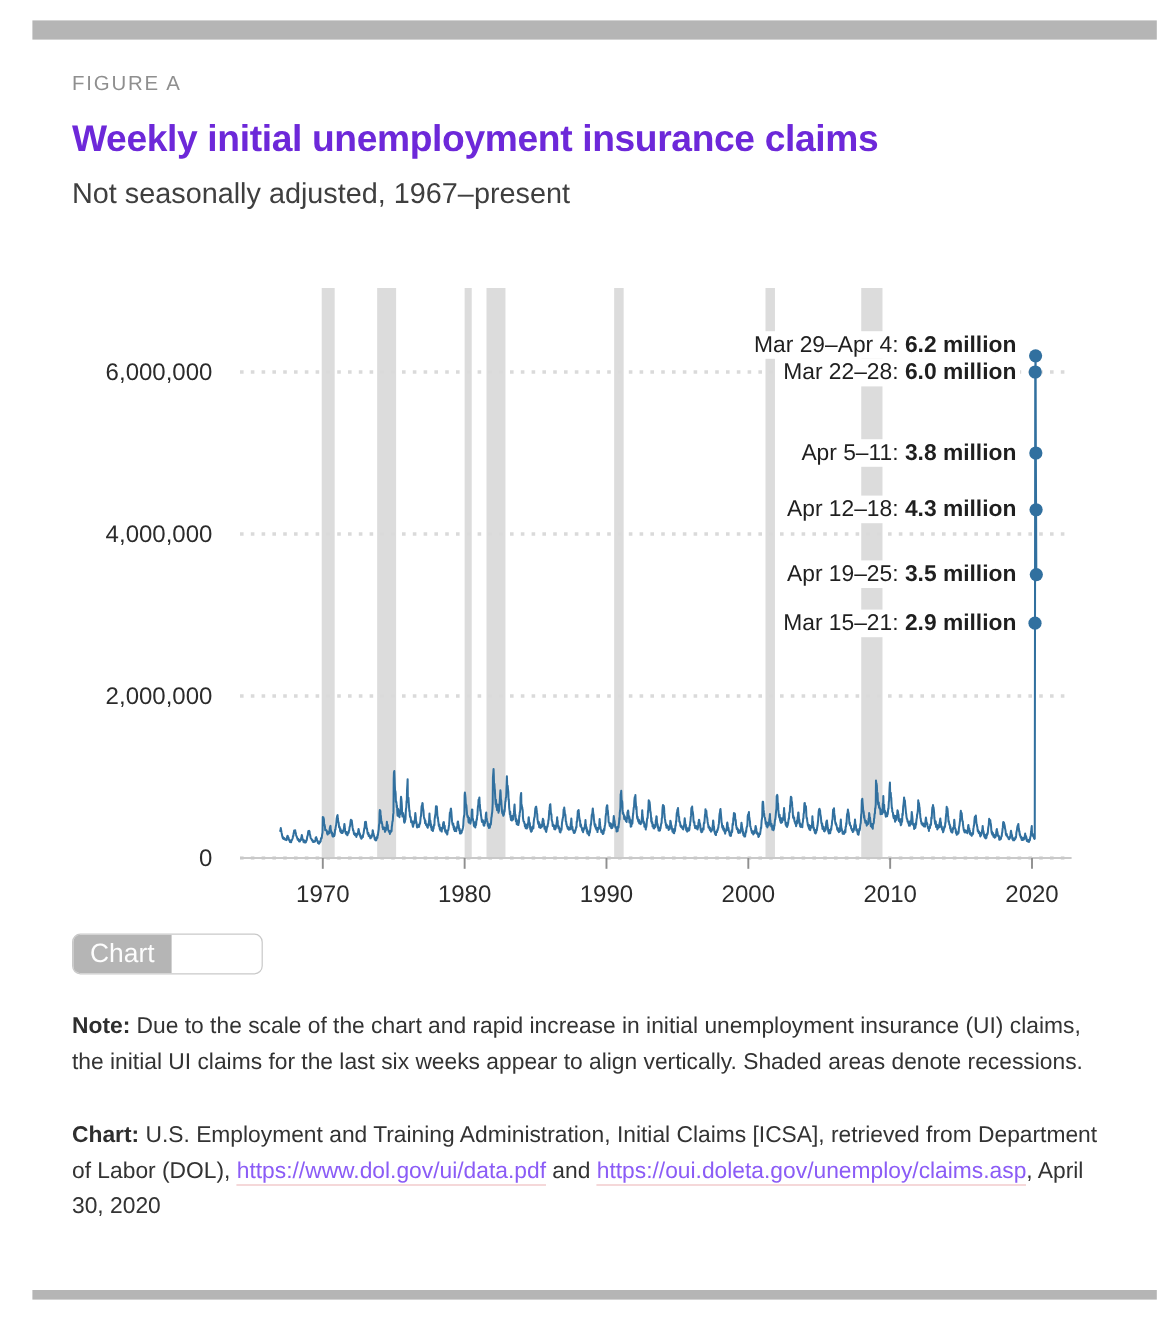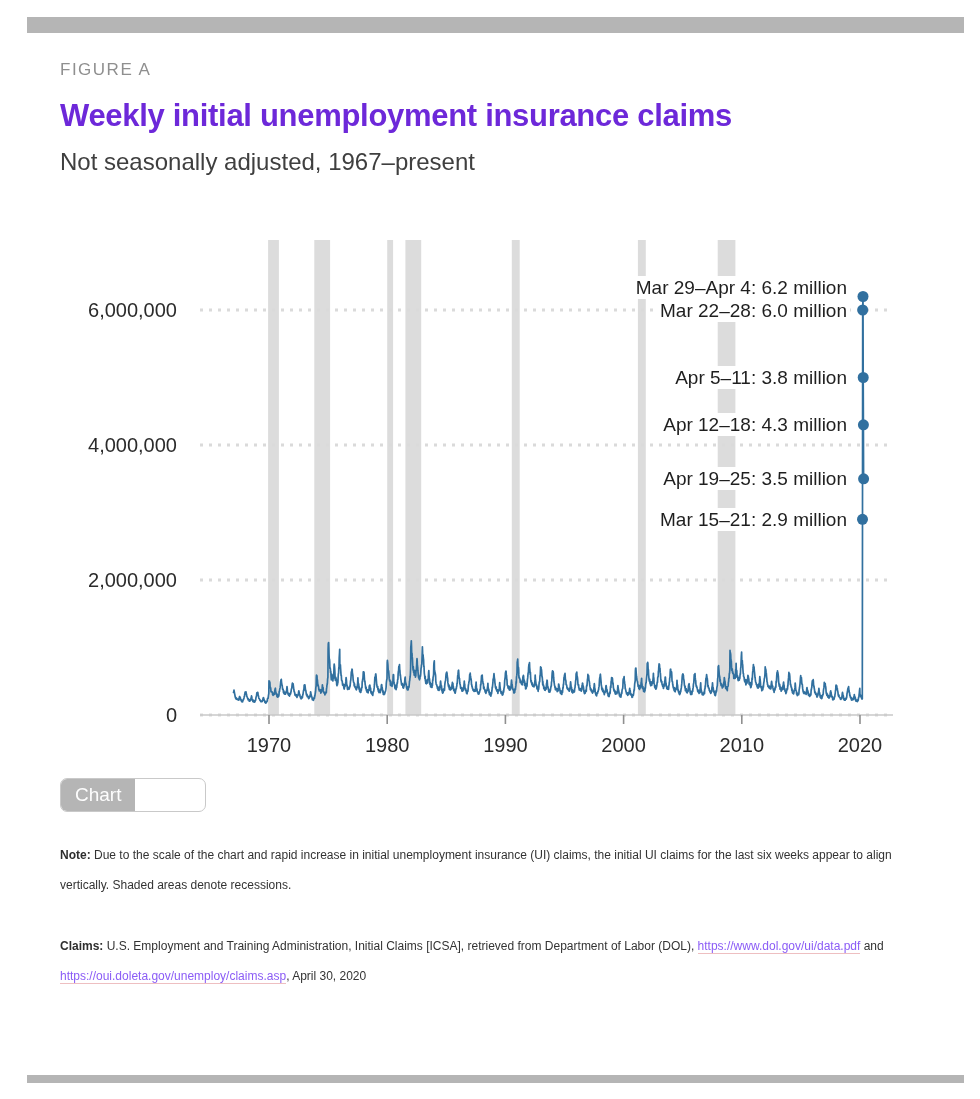--- a/index.html
+++ b/index.html
@@ -15,29 +15,29 @@
   .page-subtitle{position:absolute;left:60px;top:148px;font-size:24px;color:#3f3f3f;}
 
   #chart-svg{position:absolute;left:0;top:0;}
   .tick-label{font-family:"Liberation Sans",sans-serif;font-size:20px;fill:#2b2b2b;}
 
   #annotations .ann-label{
     position:absolute;
     font-size:19px;color:#1f1f1f;line-height:23px;height:23px;
     background:#ffffff;padding:0 3px;white-space:nowrap;
   }
-  #annotations .ann-label b{font-weight:normal;text-align:right;}
+  #annotations .ann-label b{font-weight:bold;text-align:right;}
 
   .toggle{position:absolute;left:60px;top:778px;display:flex;border:1px solid #c9c9c9;
-          border-radius:7px;overflow:hidden;font-size:19px;height:32px;background:#fff;}
+          border-radius:7px;overflow:hidden;font-size:22px;height:32px;background:#fff;}
   .toggle .seg{padding:0 14px;line-height:31px;cursor:pointer;}
   .toggle .seg.active{background:#b5b5b5;color:#fdfdfd;}
   .toggle .seg.inactive{background:#ffffff;color:#595959;border-left:1px solid #c9c9c9;margin-top:32px;}
 
-  .note-block,.source-block{position:absolute;left:60px;width:858px;font-size:12px;
+  .note-block,.source-block{position:absolute;left:60px;width:858px;font-size:19px;
        line-height:29.5px;color:#333333;}
   .note-block{top:841px;}
   .source-block{top:932px;}
   .note-block strong,.source-block strong{font-weight:bold;color:#2e2e2e;}
   .src-link{color:#8b5cf6;text-decoration:none;border-bottom:1.5px solid #eebfc1;
             overflow-wrap:anywhere;cursor:pointer;}
 
   .footer-brand{position:absolute;right:25px;top:1031px;font-family:"Liberation Serif",serif;
                 font-weight:bold;font-size:25px;color:#1e1e1e;letter-spacing:0.2px;}
 </style>
@@ -99,18 +99,18 @@
       <div class="ann-label" style="top: 507.8px; right: 130px;"><span>Mar 15–21: </span><b>2.9 million</b></div>
     </div>
 
   <div class="toggle">
     <div class="seg active">Chart</div>
     <div class="seg inactive">Data</div>
   </div>
 
   <div class="note-block"><strong>Note:</strong><span> Due to the scale of the chart and rapid increase in initial unemployment insurance (UI) claims, the initial UI claims for the last six weeks appear to align vertically. Shaded areas denote recessions.</span></div>
 
-  <div class="source-block"><strong>Claims:</strong><span> U.S. Employment and Training Administration, Initial Claims [ICSA], retrieved from Department of Labor (DOL), </span><a class="src-link">https://www.dol.gov/ui/data.pdf</a><span> and </span><a class="src-link">https://oui.doleta.gov/unemploy/claims.asp</a><span>, April 30, 2020</span></div>
+  <div class="source-block"><strong>Chart:</strong><span> U.S. Employment and Training Administration, Initial Claims [ICSA], retrieved from Department of Labor (DOL), </span><a class="src-link">https://www.dol.gov/ui/data.pdf</a><span> and </span><a class="src-link">https://oui.doleta.gov/unemploy/claims.asp</a><span>, April 30, 2020</span></div>
 
 
   <div class="accent-bar bottom"></div>
 
 </div>
 
 </body></html>

